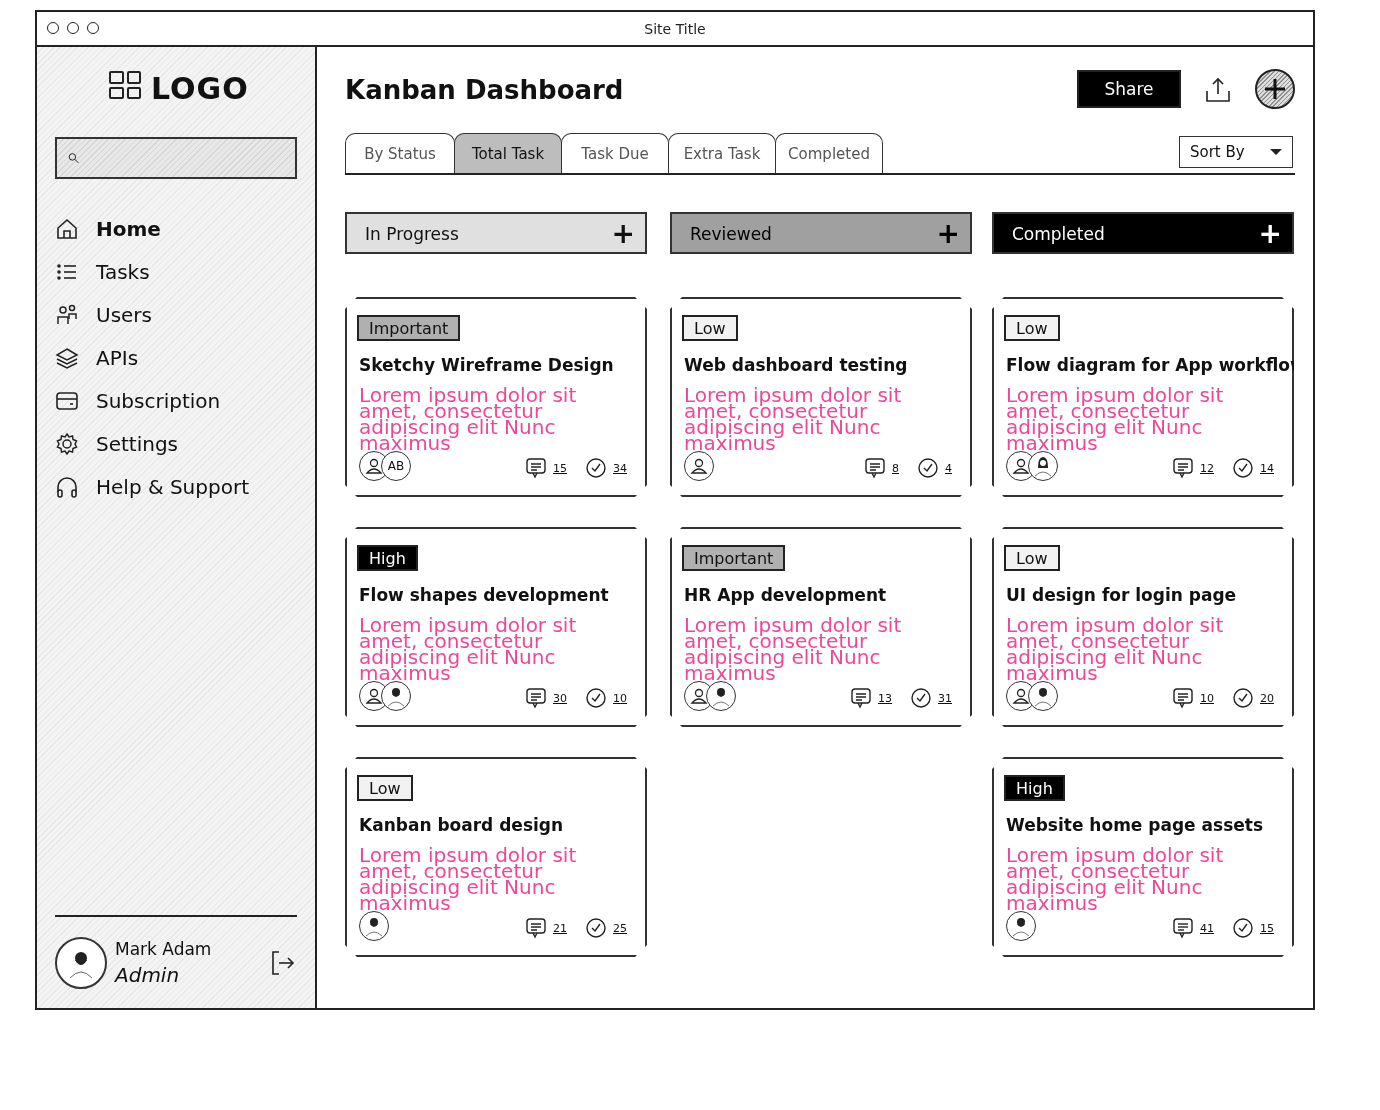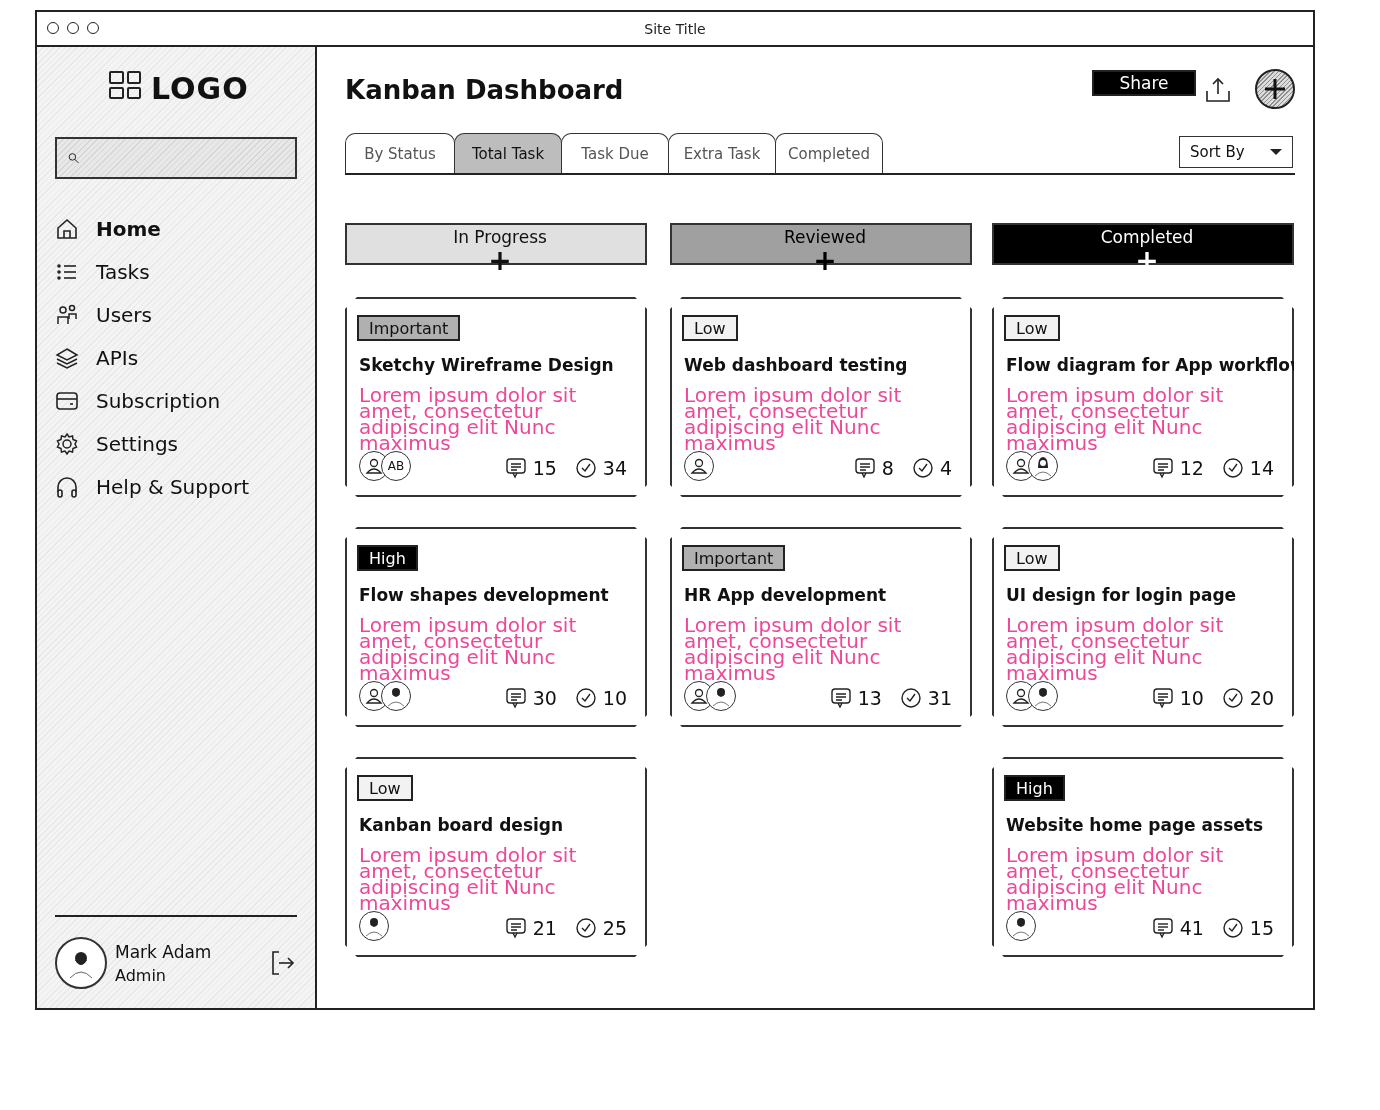--- a/index.html
+++ b/index.html
@@ -26,49 +26,49 @@
 
   .nav { position: absolute; left: 18px; top: 160px; list-style: none; }
   .nav li { display: flex; align-items: center; gap: 17px; height: 43px; font-size: 20px; cursor: pointer; }
   .nav li.active .nav-label { font-weight: bold; }
   .nav svg { width: 24px; height: 24px; }
 
   .user-divider { position: absolute; left: 18px; right: 18px; top: 868px; height: 2px; background: #222; }
   .user { position: absolute; left: 18px; top: 890px; display: flex; align-items: center; gap: 8px; width: 242px; }
   .avatar-lg { width: 52px; height: 52px; border: 2px solid #333; border-radius: 50%; background: #fff; display: flex; align-items: center; justify-content: center; }
   .user-name { font-size: 17px; }
-  .user-role { font-size: 16px; margin-top: 4px; }
+  .user-role { font-size: 20px; margin-top: 4px; font-style: italic; }
   .logout { margin-left: auto; width: 28px; height: 28px; }
 
   .main { position: absolute; left: 282px; top: 35px; right: 0; bottom: 0; }
   .page-title { position: absolute; left: 26px; top: 28px; font-size: 26px; font-weight: bold; }
-  .share-btn { position: absolute; left: 758px; top: 23px; width: 104px; height: 26px; background: #000; color: #fff; border: 2px solid #222; font-size: 17px; display: flex; align-items: center; justify-content: center; cursor: pointer; margin-left: 15px; }
+  .share-btn { position: absolute; left: 758px; top: 23px; width: 104px; height: 38px; background: #000; color: #fff; border: 2px solid #222; font-size: 17px; display: flex; align-items: center; justify-content: center; cursor: pointer; }
   .upload-btn { position: absolute; left: 884px; top: 28px; width: 30px; height: 30px; cursor: pointer; }
   .add-btn { position: absolute; left: 936px; top: 22px; width: 40px; height: 40px; border: 2px solid #222; border-radius: 50%; background-color: #ddd;
     background-image: repeating-linear-gradient(135deg, rgba(0,0,0,0.35) 0 1px, transparent 1px 3px); display: flex; align-items: center; justify-content: center; cursor: pointer; }
 
   .tabs { position: absolute; left: 26px; top: 86px; width: 950px; height: 42px; border-bottom: 2px solid #222; display: flex; align-items: flex-end; }
   .tab { height: 40px; border: 1.5px solid #333; border-bottom: none; border-radius: 10px 10px 0 0; display: flex; align-items: center; justify-content: center; font-size: 15px; color: #555; background: #fff; cursor: pointer; margin-right: -1px; }
   .tab.active { background: #bdbdbd; color: #111; }
   .sort { position: absolute; left: 860px; top: 89px; width: 114px; height: 32px; border: 1.5px solid #333; background: #fff; display: flex; align-items: center; justify-content: space-between; padding: 0 10px; font-size: 15px; cursor: pointer; }
   .sort .caret { width: 0; height: 0; border-left: 6px solid transparent; border-right: 6px solid transparent; border-top: 6px solid #222; }
 
-  .col-header { position: absolute; top: 176px; width: 302px; height: 42px; border: 2px solid #333; display: flex; align-items: center; justify-content: space-between; padding: 2px 10px 0 18px; font-size: 17px; flex-direction: column; }
+  .col-header { position: absolute; top: 165px; width: 302px; height: 42px; border: 2px solid #333; display: flex; align-items: center; justify-content: space-between; padding: 2px 10px 0 18px; font-size: 17px; }
   .col-header .plus { font-size: 28px; font-weight: bold; line-height: 1; cursor: pointer; }
 
   .card { position: absolute; width: 302px; height: 200px; border: 2px solid #333; background: #fff;
     clip-path: polygon(12px 0, calc(100% - 12px) 0, 100% 12px, 100% calc(100% - 12px), calc(100% - 12px) 100%, 12px 100%, 0 calc(100% - 12px), 0 12px); cursor: pointer; }
   .card::after { content: ""; position: absolute; inset: 0; }
   .badge { position: absolute; left: 10px; top: 16px; height: 26px; padding: 0 10px; border: 2px solid #222; font-size: 16px; display: flex; align-items: center; justify-content: center; }
   .card-title { position: absolute; left: 12px; top: 56px; font-size: 17px; font-weight: bold; white-space: nowrap; }
   .card-desc { position: absolute; left: 12px; top: 88px; width: 255px; font-size: 20px; line-height: 16px; color: #ec4899; }
   .avatars { position: absolute; left: 12px; top: 152px; display: flex; }
   .av { width: 30px; height: 30px; border: 1.5px solid #333; border-radius: 50%; background: #fff; display: flex; align-items: center; justify-content: center; font-size: 12px; font-weight: normal; }
   .av + .av { margin-left: -8px; }
-  .stats { position: absolute; right: 18px; top: 158px; display: flex; align-items: center; gap: 6px; font-size: 19px; }
+  .stats { position: absolute; right: 18px; top: 158px; display: flex; align-items: center; gap: 6px; font-size: 11px; text-decoration: underline; }
   .stats svg { width: 22px; height: 22px; }
   .stats .gap { width: 6px; }
 </style>
 </head>
 <body>
 
 <div class="window">
   <div class="titlebar">
     <div class="traffic">
       <span></span>

